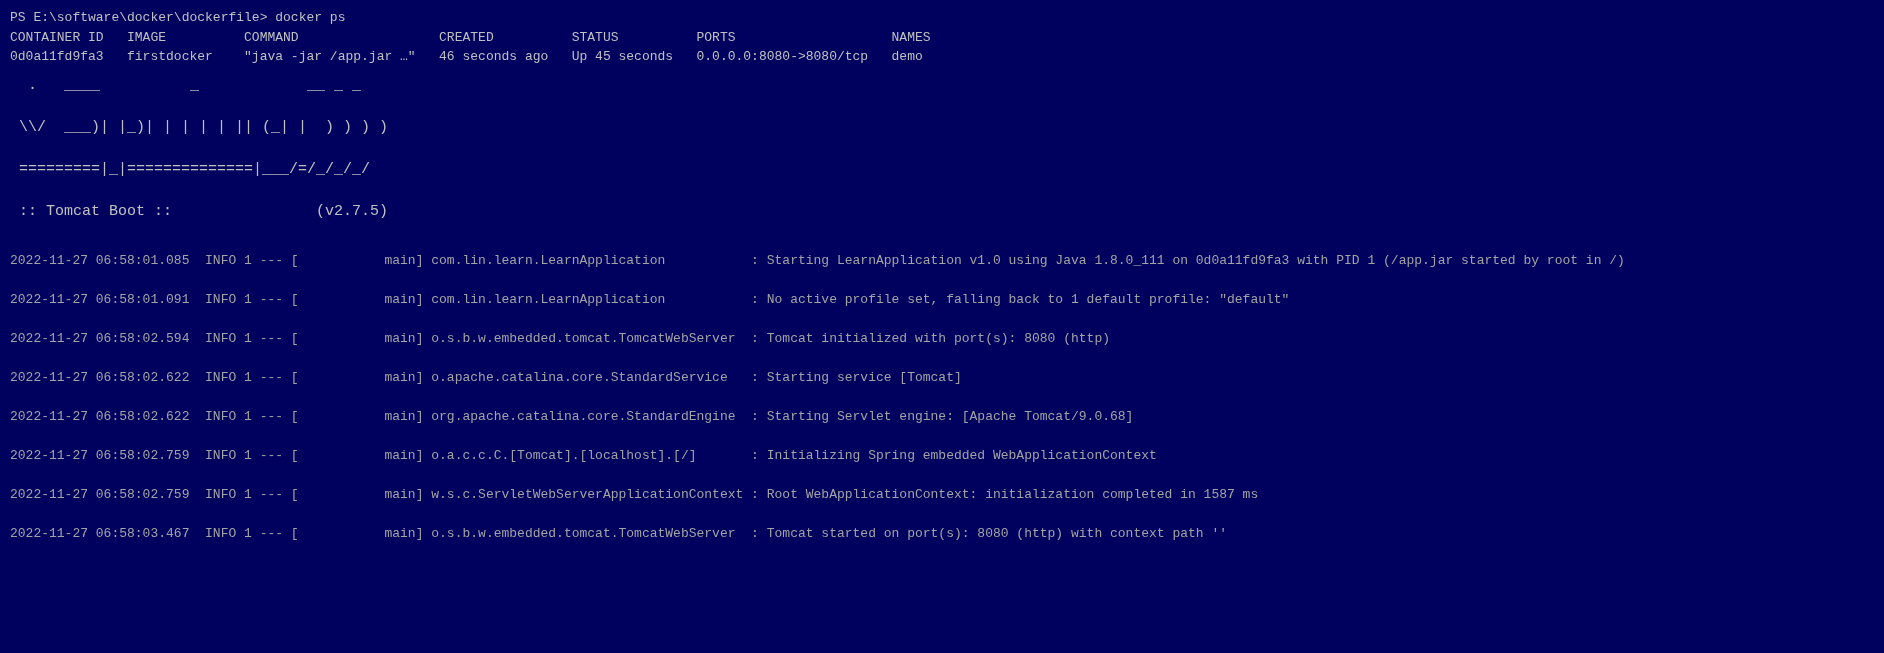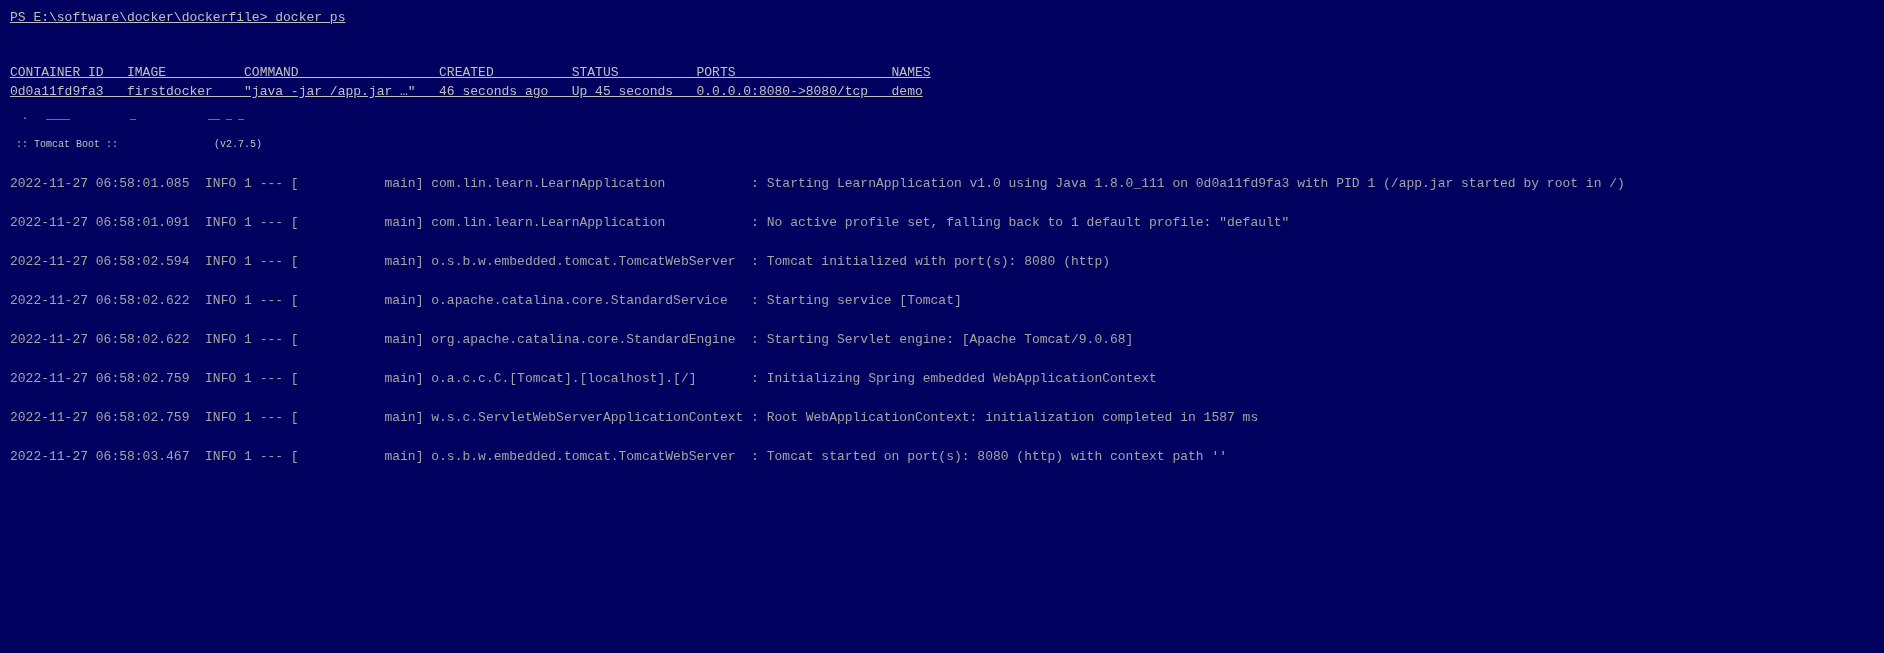--- a/index.html
+++ b/index.html
@@ -25,57 +25,57 @@
       display: block;
     }
 
     .cmd-prompt {
       color: #c0c0c0;
     }
 
     .spring-logo {
       color: #c0c0c0;
       white-space: pre;
-      font-size: 10px;
+      font-size: 15px;
       line-height: 1.4;
       margin: 8px 0;
     }
 
     .log-line {
       white-space: pre;
       display: block;
       color: #a3a3a3;
     }
 
     .header-row {
       color: #c0c0c0;
       white-space: pre;
-      margin-top: 35px;
     }
 
     .container-row {
       white-space: pre;
       color: #c0c0c0;
     }
 
     .section {
       margin-bottom: 2px;
-      text-decoration: underline;
     }
   </style>
 </head>
 <body>
 
 <div>
 
   <div class="section">
     <span class="terminal-line cmd-prompt">PS E:\software\docker\dockerfile&gt; docker ps</span>
     <span class="terminal-line header-row">CONTAINER ID   IMAGE          COMMAND                  CREATED          STATUS          PORTS                    NAMES</span>
     <span class="terminal-line container-row">0d0a11fd9fa3   firstdocker    "java -jar /app.jar …"   46 seconds ago   Up 45 seconds   0.0.0.0:8080-&gt;8080/tcp   demo</span>
   </div>
 
   <div class="spring-logo" id="spring-logo-container"><span class="terminal-line">  .   ____          _            __ _ _</span>
+<span class="terminal-line"> \\/  ___)| |_)| | | | | || (_| |  ) ) ) )</span>
+<span class="terminal-line"> =========|_|==============|___/=/_/_/_/</span>
 <span class="terminal-line"> :: Tomcat Boot ::                (v2.7.5)</span>
 </div>
 
   <div id="log-container"><span class="log-line">2022-11-27 06:58:01.085  INFO 1 --- [           main] com.lin.learn.LearnApplication           : Starting LearnApplication v1.0 using Java 1.8.0_111 on 0d0a11fd9fa3 with PID 1 (/app.jar started by root in /)</span><br><span class="log-line">2022-11-27 06:58:01.091  INFO 1 --- [           main] com.lin.learn.LearnApplication           : No active profile set, falling back to 1 default profile: "default"</span><br><span class="log-line">2022-11-27 06:58:02.594  INFO 1 --- [           main] o.s.b.w.embedded.tomcat.TomcatWebServer  : Tomcat initialized with port(s): 8080 (http)</span><br><span class="log-line">2022-11-27 06:58:02.622  INFO 1 --- [           main] o.apache.catalina.core.StandardService   : Starting service [Tomcat]</span><br><span class="log-line">2022-11-27 06:58:02.622  INFO 1 --- [           main] org.apache.catalina.core.StandardEngine  : Starting Servlet engine: [Apache Tomcat/9.0.68]</span><br><span class="log-line">2022-11-27 06:58:02.759  INFO 1 --- [           main] o.a.c.c.C.[Tomcat].[localhost].[/]       : Initializing Spring embedded WebApplicationContext</span><br><span class="log-line">2022-11-27 06:58:02.759  INFO 1 --- [           main] w.s.c.ServletWebServerApplicationContext : Root WebApplicationContext: initialization completed in 1587 ms</span><br><span class="log-line">2022-11-27 06:58:03.467  INFO 1 --- [           main] o.s.b.w.embedded.tomcat.TomcatWebServer  : Tomcat started on port(s): 8080 (http) with context path ''</span><br><br></div>
 
 </div>
 
 </body></html>

